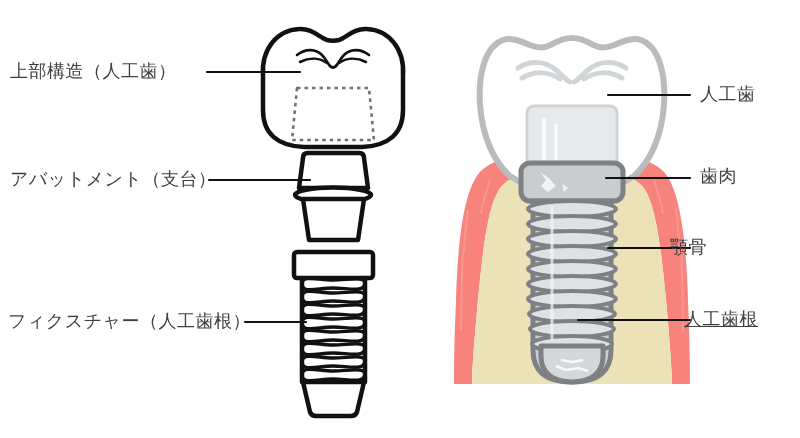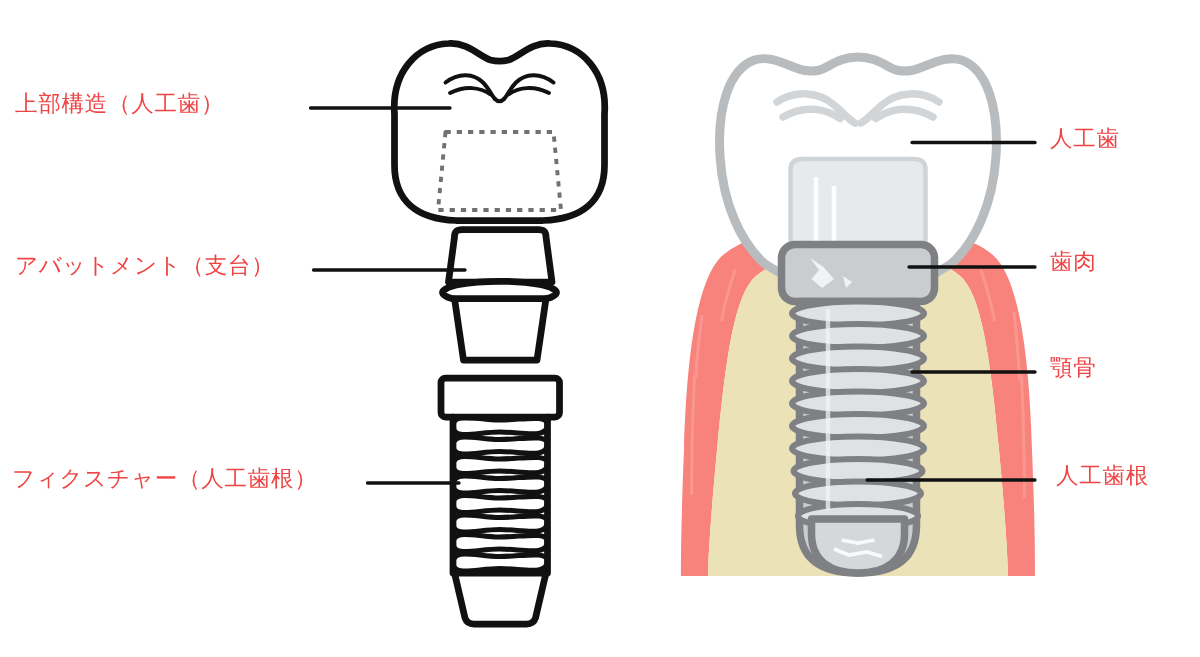--- a/index.html
+++ b/index.html
@@ -20,23 +20,23 @@
   #diagram-svg {
     position: absolute;
     left: 0;
     top: 0;
     width: 800px;
     height: 438px;
     display: block;
   }
   .lbl {
     position: absolute;
-    font-size: 15px;
+    font-size: 18px;
     line-height: 1;
-    color: #ef4444;
+    color: #404040;
     white-space: nowrap;
     letter-spacing: 0.5px;
     font-family: "DejaVu Sans", "Liberation Sans", sans-serif;
   }
   .lbl-left { text-align: right; }
   .lbl-right { text-align: left; }
 </style>
 </head>
 <body>
 
@@ -247,17 +247,17 @@
   <div class="lbl lbl-left" style="left:10px; top:62px;">上部構造（人工歯）</div>
 
   <div class="lbl lbl-left" style="left:8px; top:312px;">フィクスチャー（人工歯根）</div>
 
   <div class="lbl lbl-left" style="left:10px; top:170px;">アバットメント（支台）</div>
 
   <div class="lbl lbl-right" style="left:700px; top:85px;text-align:right;">人工歯</div>
 
   <div class="lbl lbl-right" style="left:700px; top:168px;font-family:Liberation Mono, monospace;">歯肉</div>
 
-  <div class="lbl lbl-right" style="left:700px; top:238px;">顎骨</div>
-
-  <div class="lbl lbl-right" style="left:704px; top:310px;">人工歯根</div>
+  <div class="lbl lbl-right" style="left:670px; top:238px;">顎骨</div>
+
+  <div class="lbl lbl-right" style="left:684px; top:310px;text-decoration:underline;">人工歯根</div>
 
 </div>
 
 </body></html>

